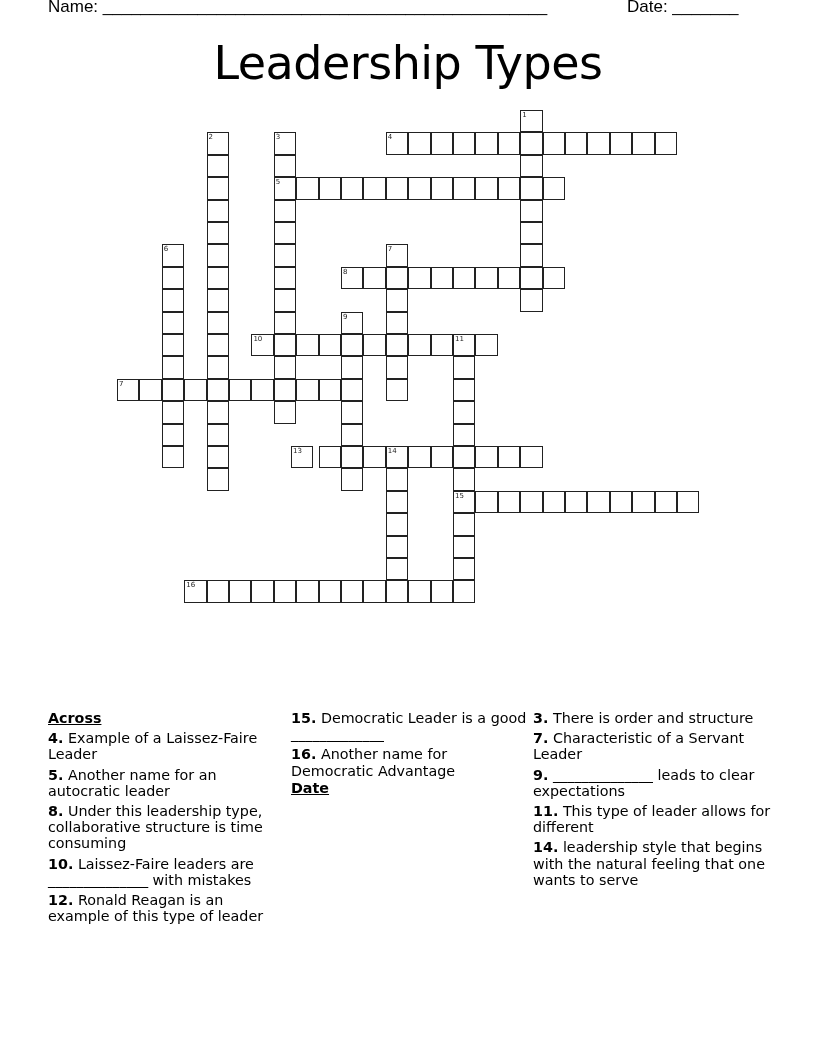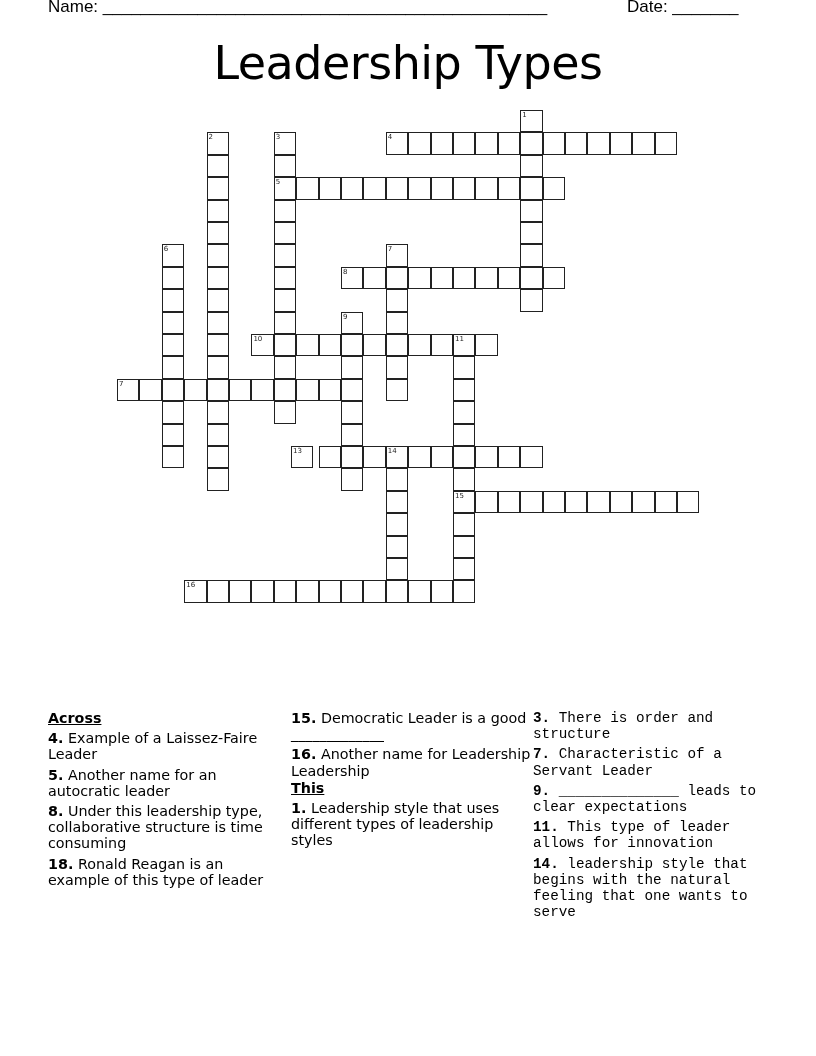--- a/index.html
+++ b/index.html
@@ -216,28 +216,28 @@
     <div class="cell" style="left: 291.2px; top: 470.4px;"></div>
     <div class="cell" style="left: 313.6px; top: 470.4px;"></div>
   </div>
 
 <div class="clues">
   <div class="col" style="left:48px;" id="col1">
     <div class="section-h">Across</div>
     <div class="clue"><b>4.</b> <span>Example of a Laissez-Faire Leader</span></div>
     <div class="clue"><b>5.</b> <span>Another name for an autocratic leader</span></div>
     <div class="clue"><b>8.</b> <span>Under this leadership type, collaborative structure is time consuming</span></div>
-    <div class="clue"><b>18.</b> <span>Ronald Reagan is an example of this type of leader</span></div>
+    <div class="clue"><b>10.</b> <span>Laissez-Faire leaders are ______________ with mistakes</span></div>
+    <div class="clue"><b>12.</b> <span>Ronald Reagan is an example of this type of leader</span></div>
   </div>
   <div class="col" style="left:291px;" id="col2">
     <div class="clue"><b>15.</b> <span>Democratic Leader is a good _____________</span></div>
-    <div class="clue" style="margin-bottom:1px"><b>16.</b> <span>Another name for Leadership Leadership</span></div>
-    <div class="section-h">This</div>
-    <div class="clue"><b>1.</b> <span>Leadership style that uses different types of leadership styles</span></div>
-  </div>
-  <div class="col" style="left:533px;font-family:Liberation Mono, monospace;" id="col3">
+    <div class="clue" style="margin-bottom:1px"><b>16.</b> <span>Another name for Democratic Advantage</span></div>
+    <div class="section-h">Date</div>
+  </div>
+  <div class="col" style="left:533px;" id="col3">
     <div class="clue"><b>3.</b> <span>There is order and structure</span></div>
     <div class="clue"><b>7.</b> <span>Characteristic of a Servant Leader</span></div>
     <div class="clue"><b>9.</b> <span>______________ leads to clear expectations</span></div>
-    <div class="clue"><b>11.</b> <span>This type of leader allows for innovation</span></div>
+    <div class="clue"><b>11.</b> <span>This type of leader allows for different</span></div>
     <div class="clue"><b>14.</b> <span>leadership style that begins with the natural feeling that one wants to serve</span></div>
   </div>
 </div>
 
 </body></html>

